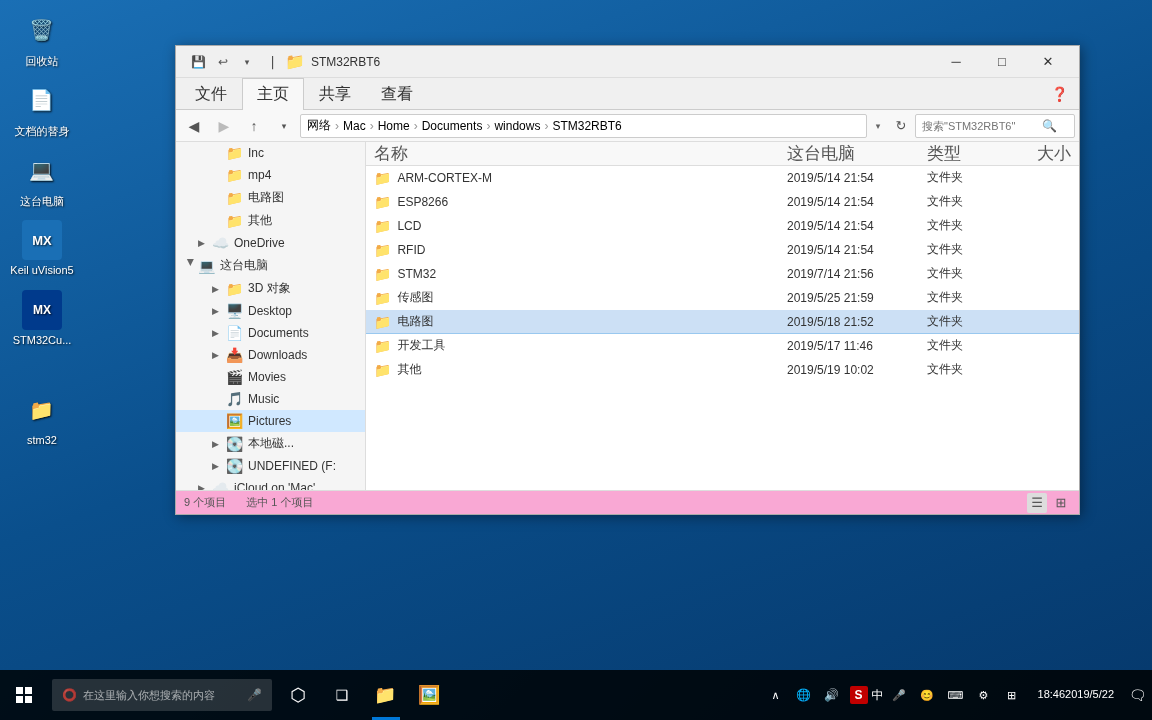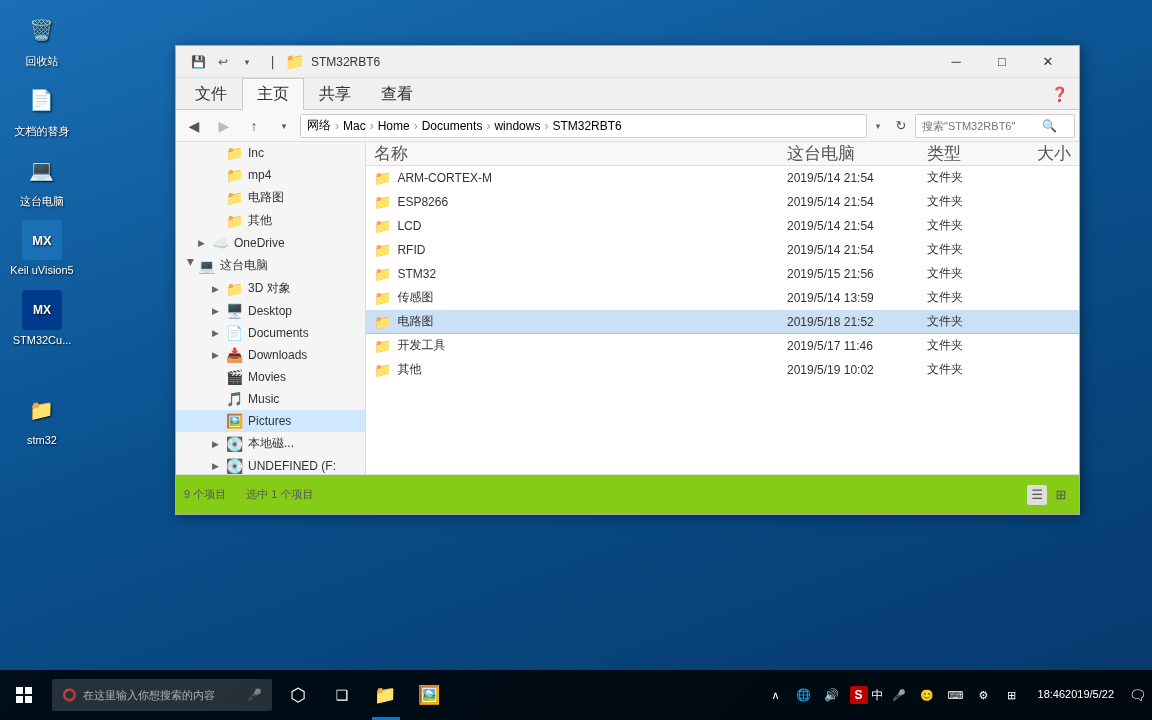--- a/index.html
+++ b/index.html
@@ -383,22 +383,22 @@
     .file-row.selected { background: #cce0f5; border-bottom-color: #99c8ef; }
     .file-row .col-name {
       display: flex;
       align-items: center;
       gap: 6px;
     }
     .file-icon { font-size: 14px; flex-shrink: 0; }
 
     
     .status-bar {
-      height: 40px;
-      background: #84cc16;
+      height: 24px;
+      background: #f9a8d4;
       border-top: 1px solid #ddd;
       display: flex;
       align-items: center;
       padding: 0 8px;
       font-size: 11px;
       color: #555;
       gap: 20px;
     }
     .status-right {
       margin-left: auto;
@@ -695,30 +695,30 @@
       </div>
       <div class="col-date">2019/5/14 21:54</div>
       <div class="col-type">文件夹</div>
       <div class="col-size"></div>
     </div>
           <div class="file-row">
       <div class="col-name">
         <span class="file-icon">📁</span>
         <span>STM32</span>
       </div>
-      <div class="col-date">2019/5/15 21:56</div>
+      <div class="col-date">2019/7/14 21:56</div>
       <div class="col-type">文件夹</div>
       <div class="col-size"></div>
     </div>
           <div class="file-row">
       <div class="col-name">
         <span class="file-icon">📁</span>
         <span>传感图</span>
       </div>
-      <div class="col-date">2019/5/14 13:59</div>
+      <div class="col-date">2019/5/25 21:59</div>
       <div class="col-type">文件夹</div>
       <div class="col-size"></div>
     </div>
           <div class="file-row selected">
       <div class="col-name">
         <span class="file-icon">📁</span>
         <span>电路图</span>
       </div>
       <div class="col-date">2019/5/18 21:52</div>
       <div class="col-type">文件夹</div>

